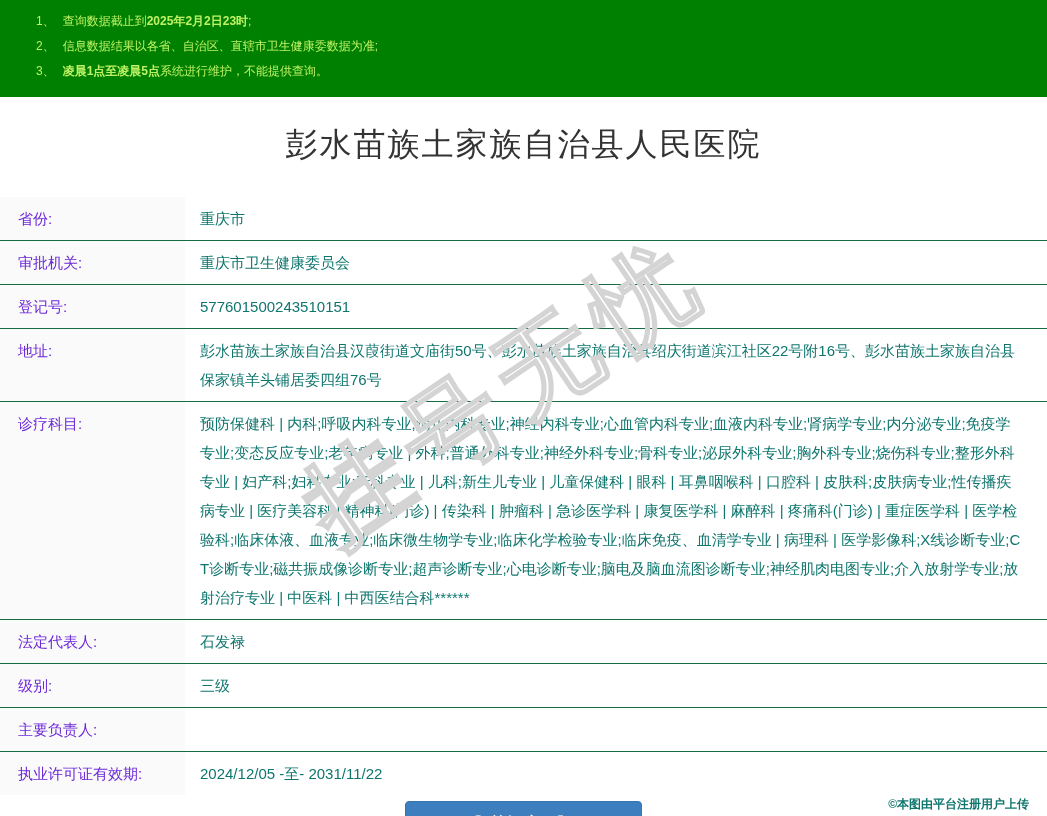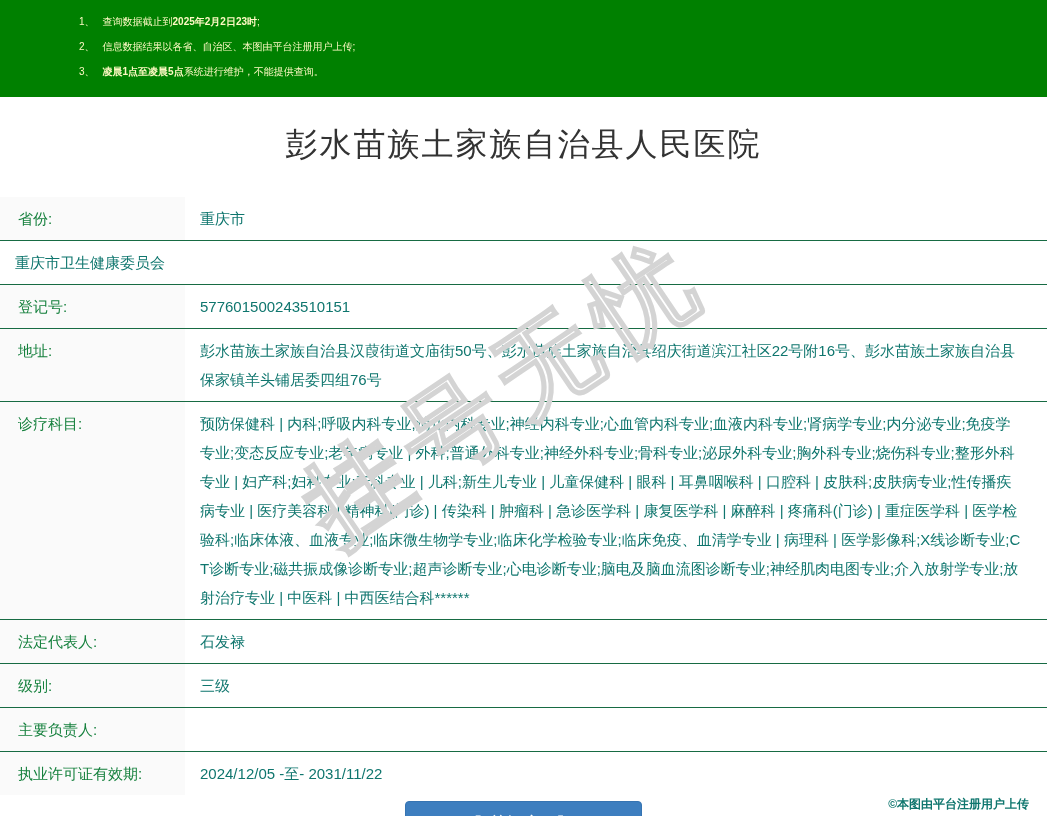--- a/index.html
+++ b/index.html
@@ -11,24 +11,24 @@
     font-family: "Liberation Sans", "DejaVu Sans", sans-serif;
     color: #333333;
   }
   
   .banner {
     width: 100%;
     background: #008000;
     padding: 9px 0 13px 0;
   }
   .notice {
-    color: #fef9c3;
-    font-size: 10px;
+    color: #bef264;
+    font-size: 12px;
     line-height: 25px;
-    padding-left: 79px;
+    padding-left: 36px;
     white-space: nowrap;
   }
   .notice .num { margin-right: 8px; }
   .notice .bold { font-weight: bold; }
   
   .page-title {
     text-align: center;
     font-size: 32px;
     font-weight: 400;
     letter-spacing: 2px;
@@ -43,21 +43,21 @@
     align-items: stretch;
     border-bottom: 1px solid #176b43;
   }
   .info-row:last-child { border-bottom: none; }
   .cell-label {
     flex: 0 0 185px;
     background: #fafafa;
     padding: 7px 10px 7px 18px;
     font-size: 15px;
     line-height: 29px;
-    color: #15803d;
+    color: #6d28d9;
   }
   .cell-value {
     flex: 1 1 auto;
     background: #ffffff;
     padding: 7px 25px 7px 15px;
     font-size: 15px;
     line-height: 29px;
     color: #0f766e;
     word-break: break-all;
   }
@@ -107,35 +107,36 @@
   }
 </style>
 </head>
 <body>
 
 <div class="banner">
   <div class="notice">
     <span class="num">1、</span><span>查询数据截止到</span><span class="bold">2025年2月2日23时</span><span>;</span>
   </div>
   <div class="notice">
-    <span class="num">2、</span><span>信息数据结果以各省、自治区、本图由平台注册用户上传;</span><span class="bold"></span><span></span>
+    <span class="num">2、</span><span>信息数据结果以各省、自治区、直辖市卫生健康委数据为准;</span><span class="bold"></span><span></span>
   </div>
   <div class="notice">
     <span class="num">3、</span><span></span><span class="bold">凌晨1点至凌晨5点</span><span>系统进行维护，不能提供查询。</span>
   </div>
 </div>
 
 <h1 class="page-title">彭水苗族土家族自治县人民医院</h1>
 
 <div class="info-table">
   <div class="info-row">
     <div class="cell-label">省份:</div>
     <div class="cell-value">重庆市</div>
   </div>
   <div class="info-row">
+    <div class="cell-label">审批机关:</div>
     <div class="cell-value">重庆市卫生健康委员会</div>
   </div>
   <div class="info-row">
     <div class="cell-label">登记号:</div>
     <div class="cell-value">577601500243510151</div>
   </div>
   <div class="info-row">
     <div class="cell-label">地址:</div>
     <div class="cell-value">彭水苗族土家族自治县汉葭街道文庙街50号、彭水苗族土家族自治县绍庆街道滨江社区22号附16号、彭水苗族土家族自治县保家镇羊头铺居委四组76号</div>
   </div>

